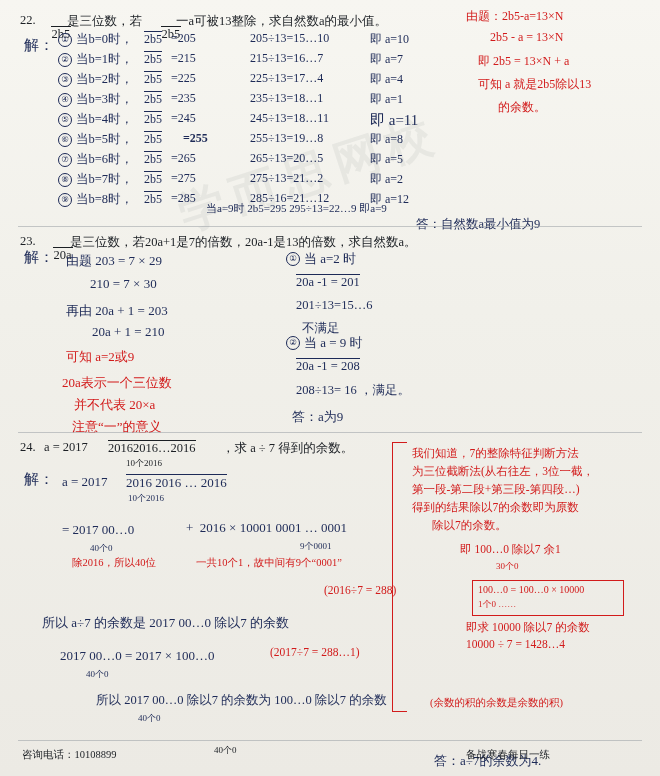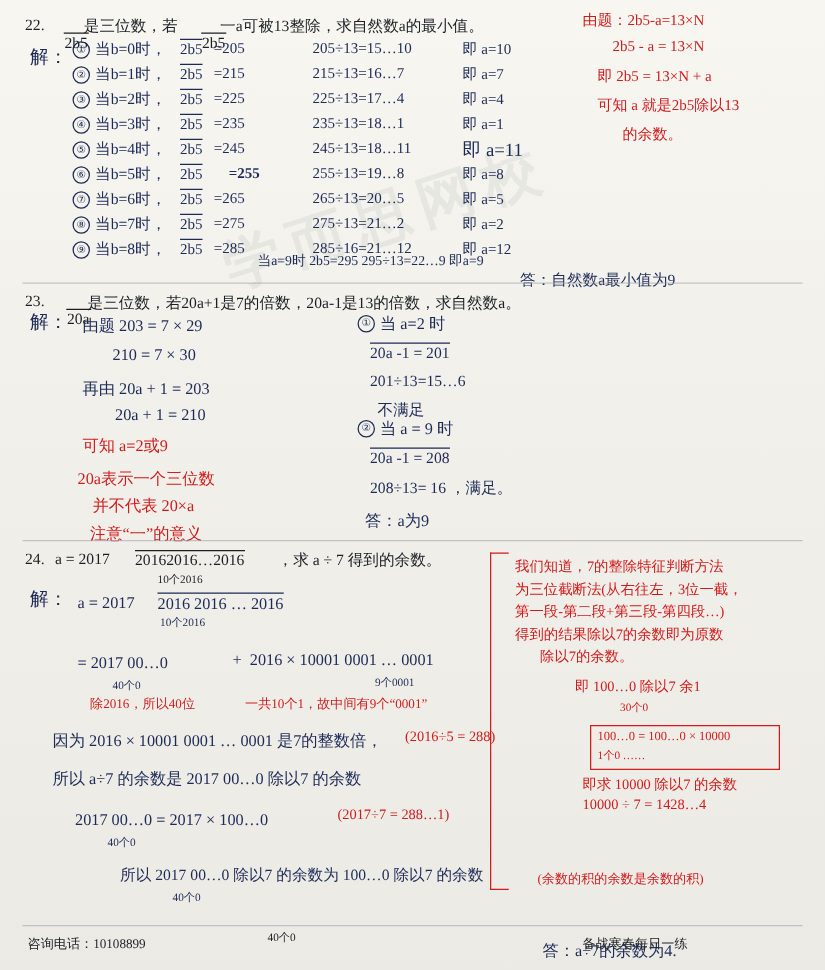--- a/index.html
+++ b/index.html
@@ -200,22 +200,21 @@
   <div class="abs hand ink" style="left:128px;top:492px;font-size:9px;">10个2016</div>
 
   <div class="abs hand ink" style="left:62px;top:522px;font-size:13px;">= 2017 00…0</div>
   <div class="abs hand ink" style="left:90px;top:542px;font-size:9px;">40个0</div>
   <div class="abs hand ink" style="left:186px;top:520px;font-size:13px;">+  2016 × 10001 0001 … 0001</div>
   <div class="abs hand ink" style="left:300px;top:540px;font-size:9px;">9个0001</div>
 
   <div class="abs hand red" style="left:72px;top:556px;font-size:10.5px;">除2016，所以40位</div>
   <div class="abs hand red" style="left:196px;top:556px;font-size:10.5px;">一共10个1，故中间有9个“0001”</div>
 
-  <div class="abs hand ink" style="left:42px;top:584px;font-size:13px;">因为 2016 × 10001 0001 … 0001 是7的整数倍，</div>
-  <div class="abs hand red" style="left:324px;top:584px;font-size:11.5px;">(2016÷5 = 288)</div>
+  <div class="abs hand red" style="left:324px;top:584px;font-size:11.5px;">(2016÷7 = 288)</div>
 
   <div class="abs hand ink" style="left:42px;top:614px;font-size:13px;">所以 a÷7 的余数是 2017 00…0 除以7 的余数</div>
 
   <div class="abs hand ink" style="left:60px;top:648px;font-size:13px;">2017 00…0 = 2017 × 100…0</div>
   <div class="abs hand ink" style="left:86px;top:668px;font-size:9px;">40个0</div>
   <div class="abs hand red" style="left:270px;top:646px;font-size:11.5px;">(2017÷7 = 288…1)</div>
 
   <div class="abs hand ink" style="left:96px;top:692px;font-size:12.5px;">所以 2017 00…0 除以7 的余数为 100…0 除以7 的余数</div>
   <div class="abs hand ink" style="left:138px;top:712px;font-size:9px;">40个0</div>
   <div class="abs hand red" style="left:430px;top:696px;font-size:10.5px;">(余数的积的余数是余数的积)</div>

